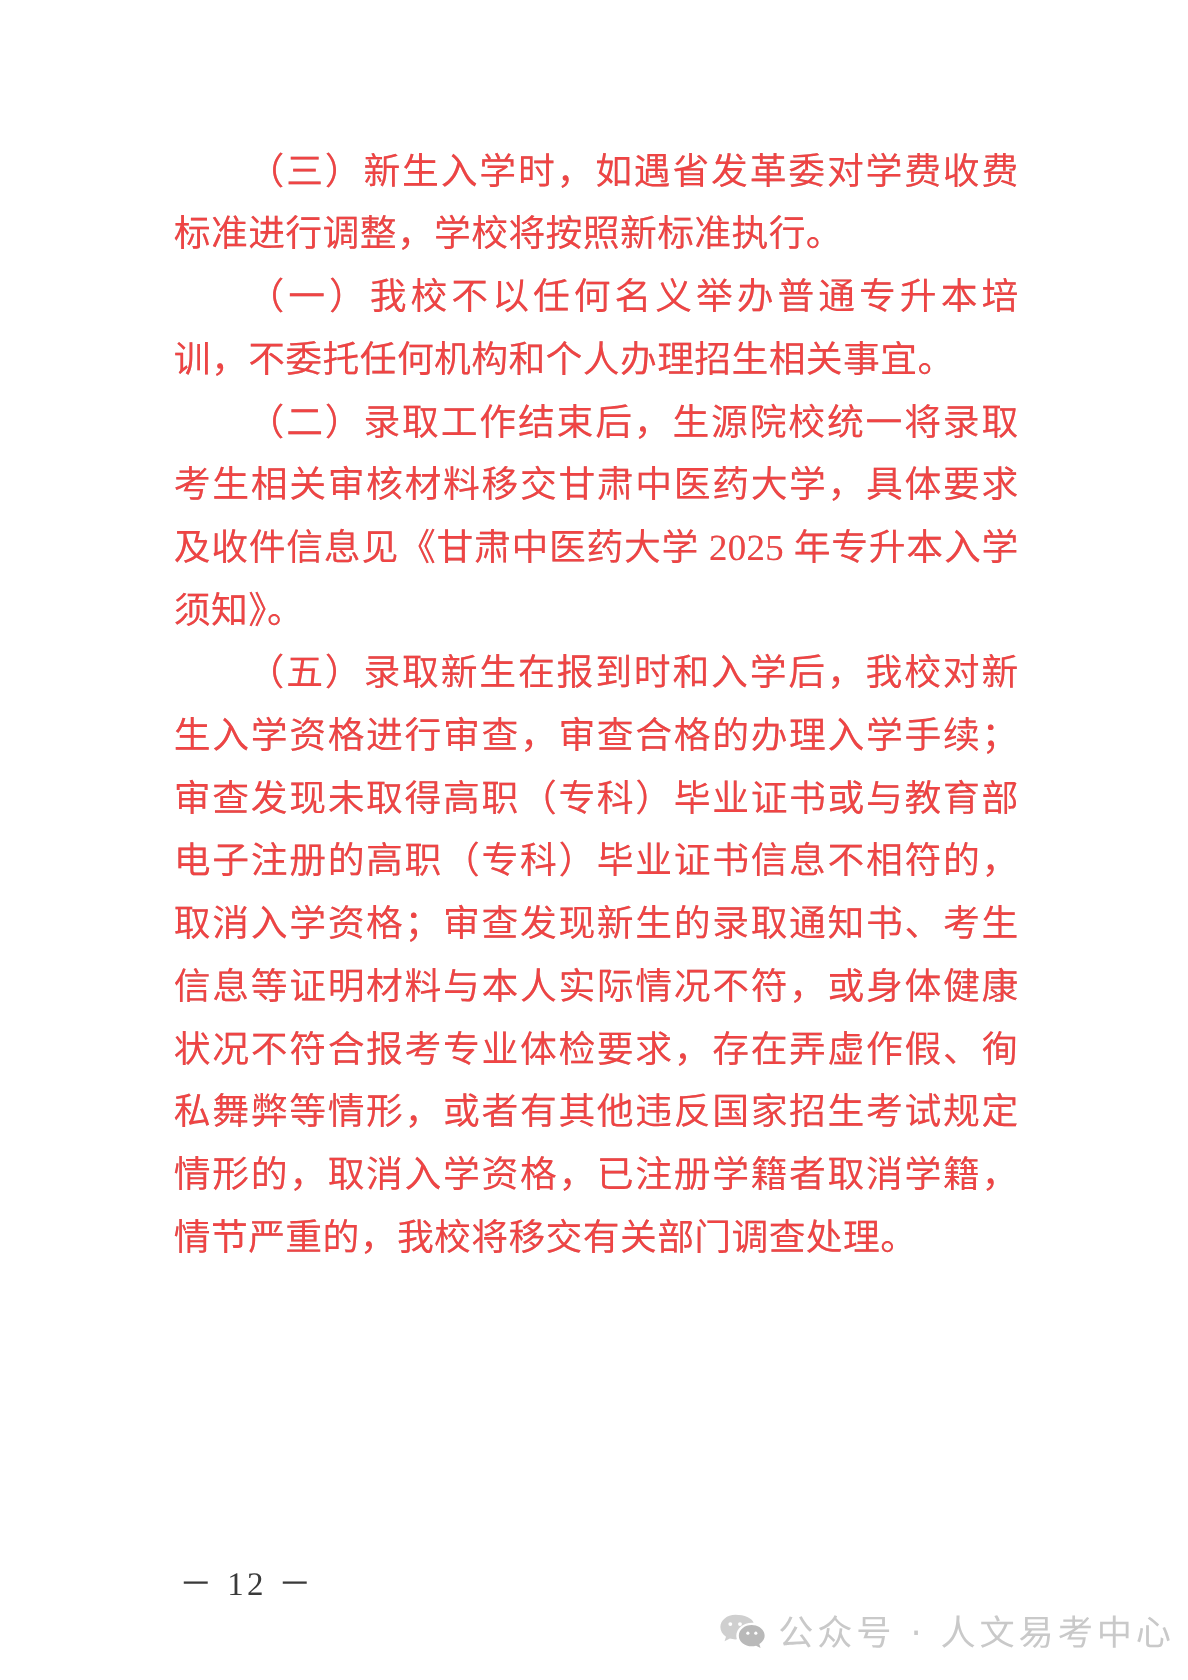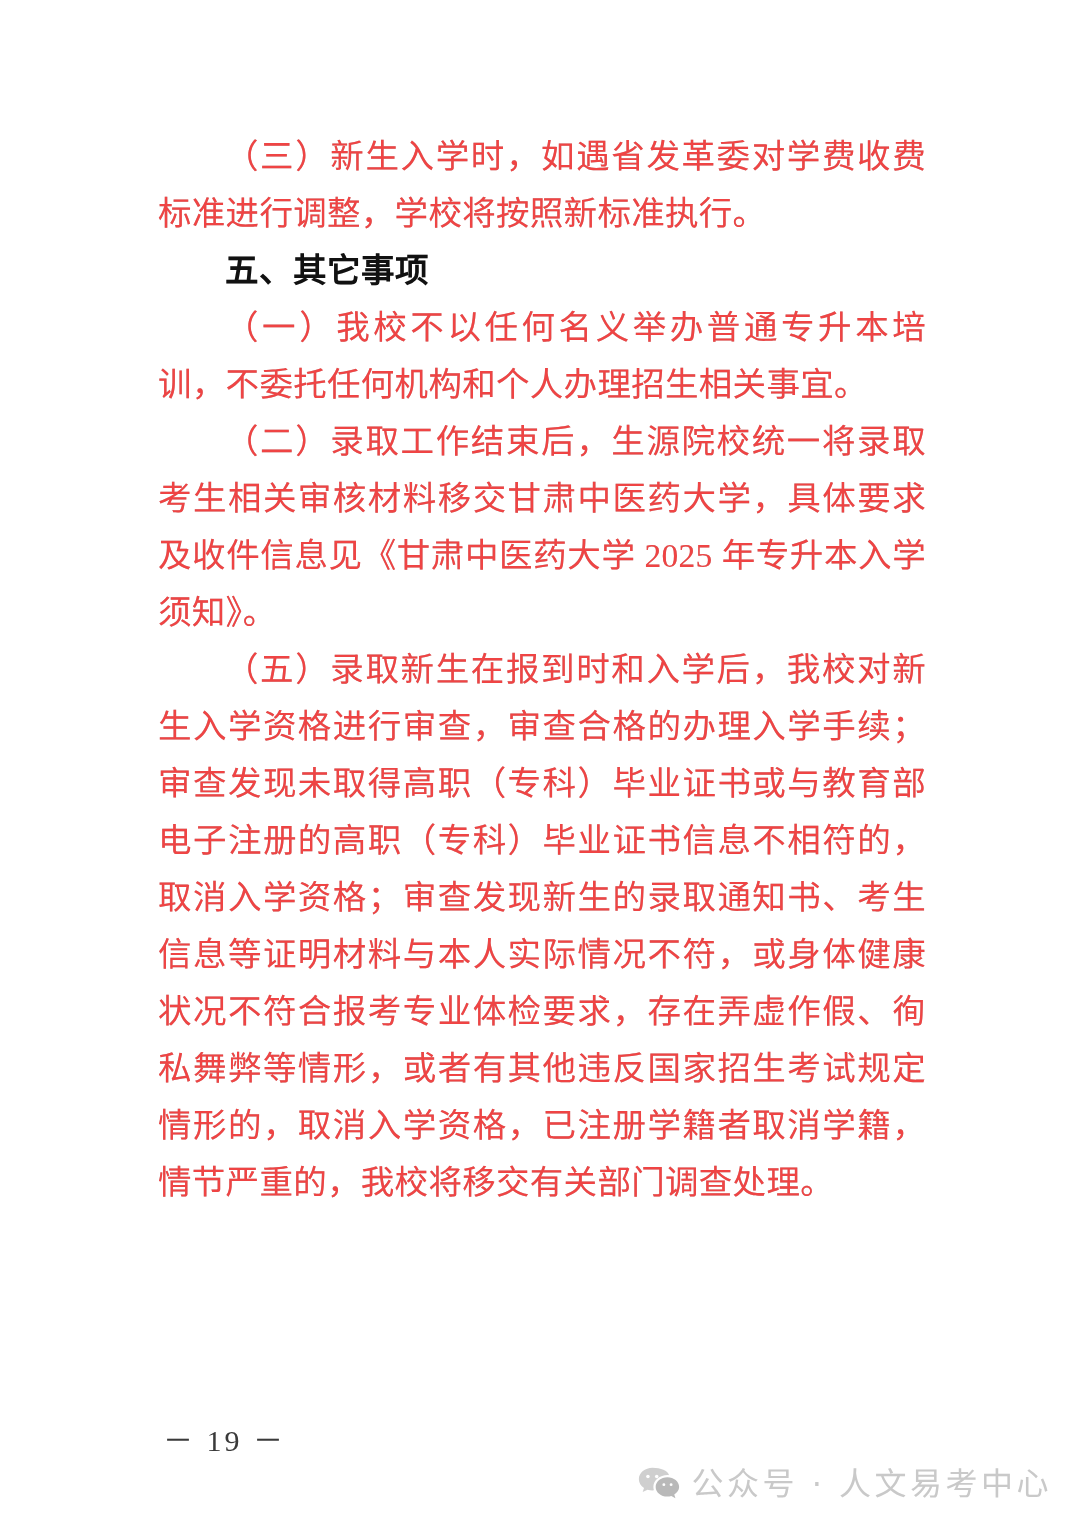--- a/index.html
+++ b/index.html
@@ -74,21 +74,21 @@
     line-height: 34px;
     letter-spacing: 3px;
     color: #3a3a3a;
     font-family: "Liberation Serif", "DejaVu Serif", serif;
     white-space: pre;
   }
 
   
   .watermark {
     position: absolute;
-    right: 28px;
+    right: 12px;
     top: 1466px;
     display: flex;
     align-items: flex-end;
     gap: 11px;
     color: #c9c9c9;
     user-select: none;
   }
   .wechat-icon {
     width: 42px;
     height: 36px;
@@ -108,33 +108,32 @@
 </head>
 <body>
 
 <div class="page">
 
   <div class="body-col">
 
     <p class="para">（三）新生入学时，如遇省发革委对学费收费标准进行调整，学校将按照新标准执行。</p>
 
 
-    <h2 class="heading">五、其它事项</h2>
 
     <p class="para last-line-left">（一）我校不以任何名义举办普通专升本培训，不委托任何机构和个人办理招生相关事宜。</p>
 
     <p class="para last-line-left">（二）录取工作结束后，生源院校统一将录取考生相关审核材料移交甘肃中医药大学，具体要求及收件信息见《甘肃中医药大学 2025 年专升本入学须知》。</p>
 
 
 
     <p class="para last-line-left">（五）录取新生在报到时和入学后，我校对新生入学资格进行审查，审查合格的办理入学手续；审查发现未取得高职（专科）毕业证书或与教育部电子注册的高职（专科）毕业证书信息不相符的，取消入学资格；审查发现新生的录取通知书、考生信息等证明材料与本人实际情况不符，或身体健康状况不符合报考专业体检要求，存在弄虚作假、徇私舞弊等情形，或者有其他违反国家招生考试规定情形的，取消入学资格，已注册学籍者取消学籍，情节严重的，我校将移交有关部门调查处理。</p>
 
   </div>
 
-  <div class="page-number">－ 19 －</div>
+  <div class="page-number">－ 12 －</div>
 
   <div class="watermark">
     <span class="wechat-icon">
       <svg viewBox="0 0 44 37" width="42" height="36" aria-hidden="true">
 
         <path fill="#cfcfcf" d="M15.2 1.6C7.3 1.6 0.9 6.9 0.9 13.4c0 3.7 2.1 7 5.4 9.2l-1.4 4.4 5.1-2.6c1.7 0.5 3.5 0.8 5.2 0.8 0.5 0 1 0 1.5-0.1 -0.4-1.1-0.6-2.3-0.6-3.5 0-6.9 6.7-12.4 14.9-12.4 0.6 0 1.1 0 1.6 0.1C31.1 4.7 23.9 1.6 15.2 1.6z"></path>
         <circle fill="#ffffff" cx="10.4" cy="10.6" r="1.85"></circle>
         <circle fill="#ffffff" cx="19.6" cy="10.6" r="1.85"></circle>
 
         <path fill="#b9b9b9" d="M43.1 21.6c0-5.6-5.5-10.2-12.3-10.2 -6.8 0-12.3 4.6-12.3 10.2 0 5.6 5.5 10.1 12.3 10.1 1.4 0 2.8-0.2 4.1-0.6l4.3 2.2 -1.2-3.7C40.8 27.7 43.1 24.8 43.1 21.6z"></path>

